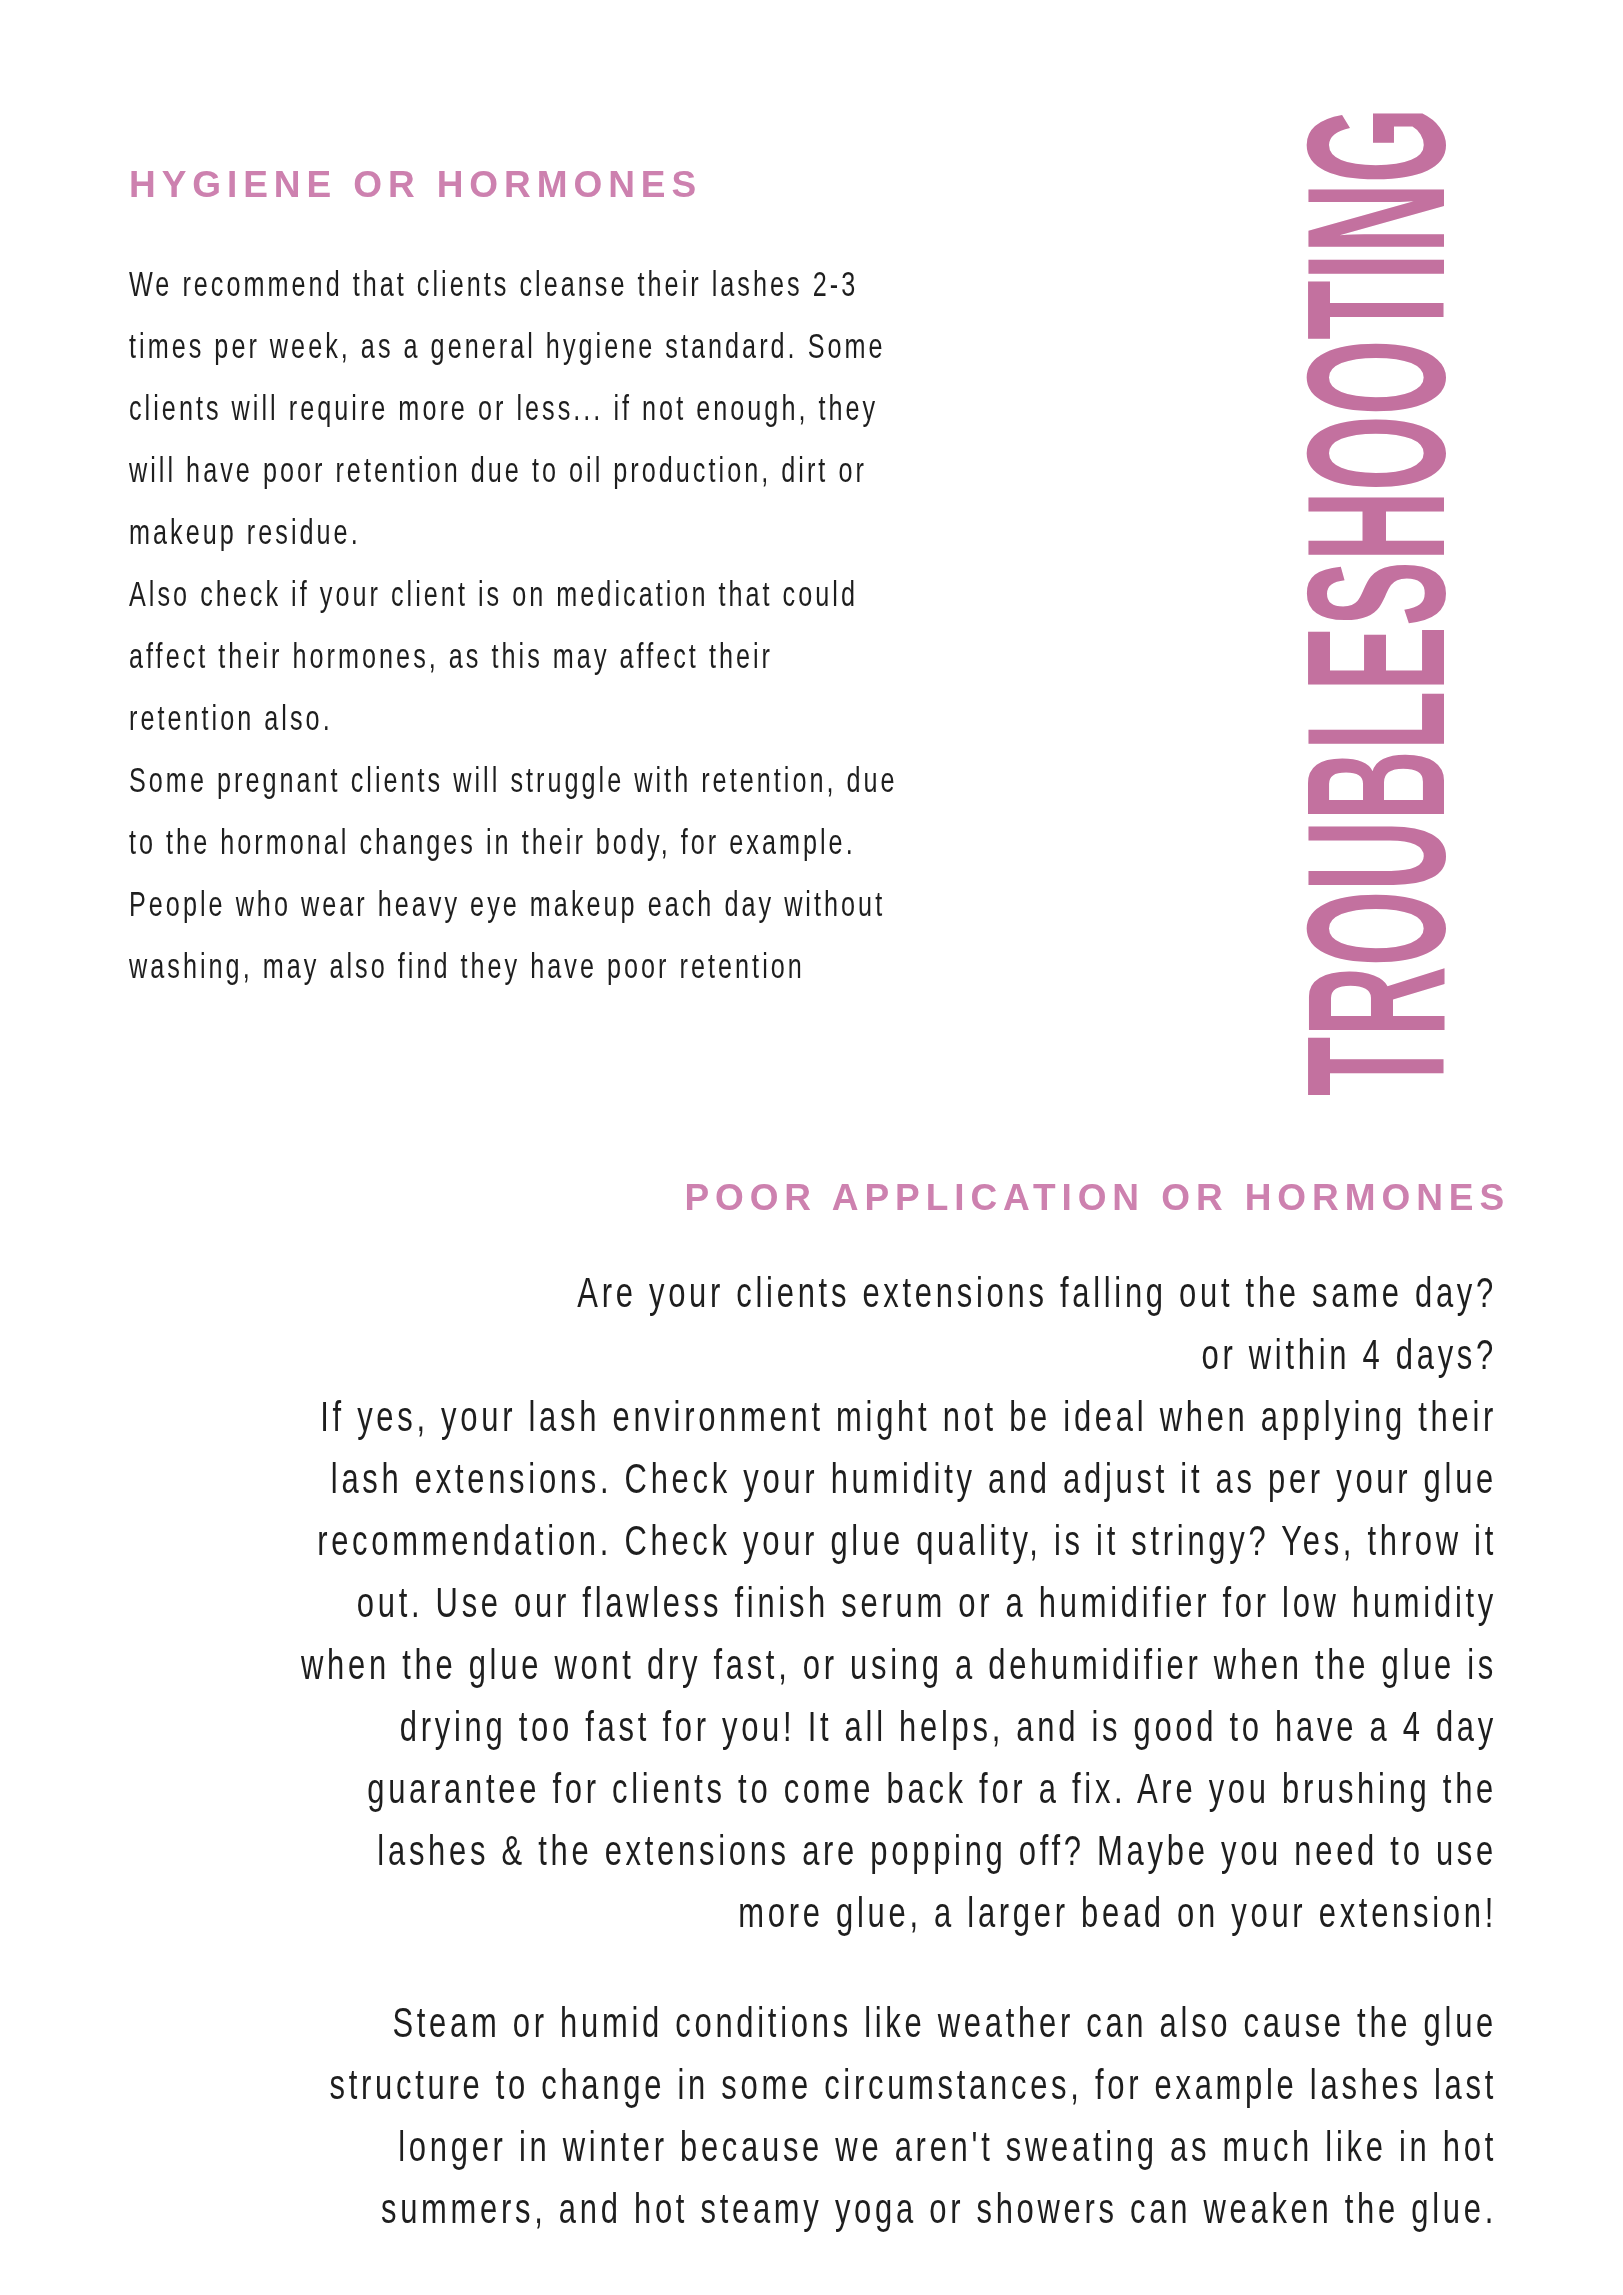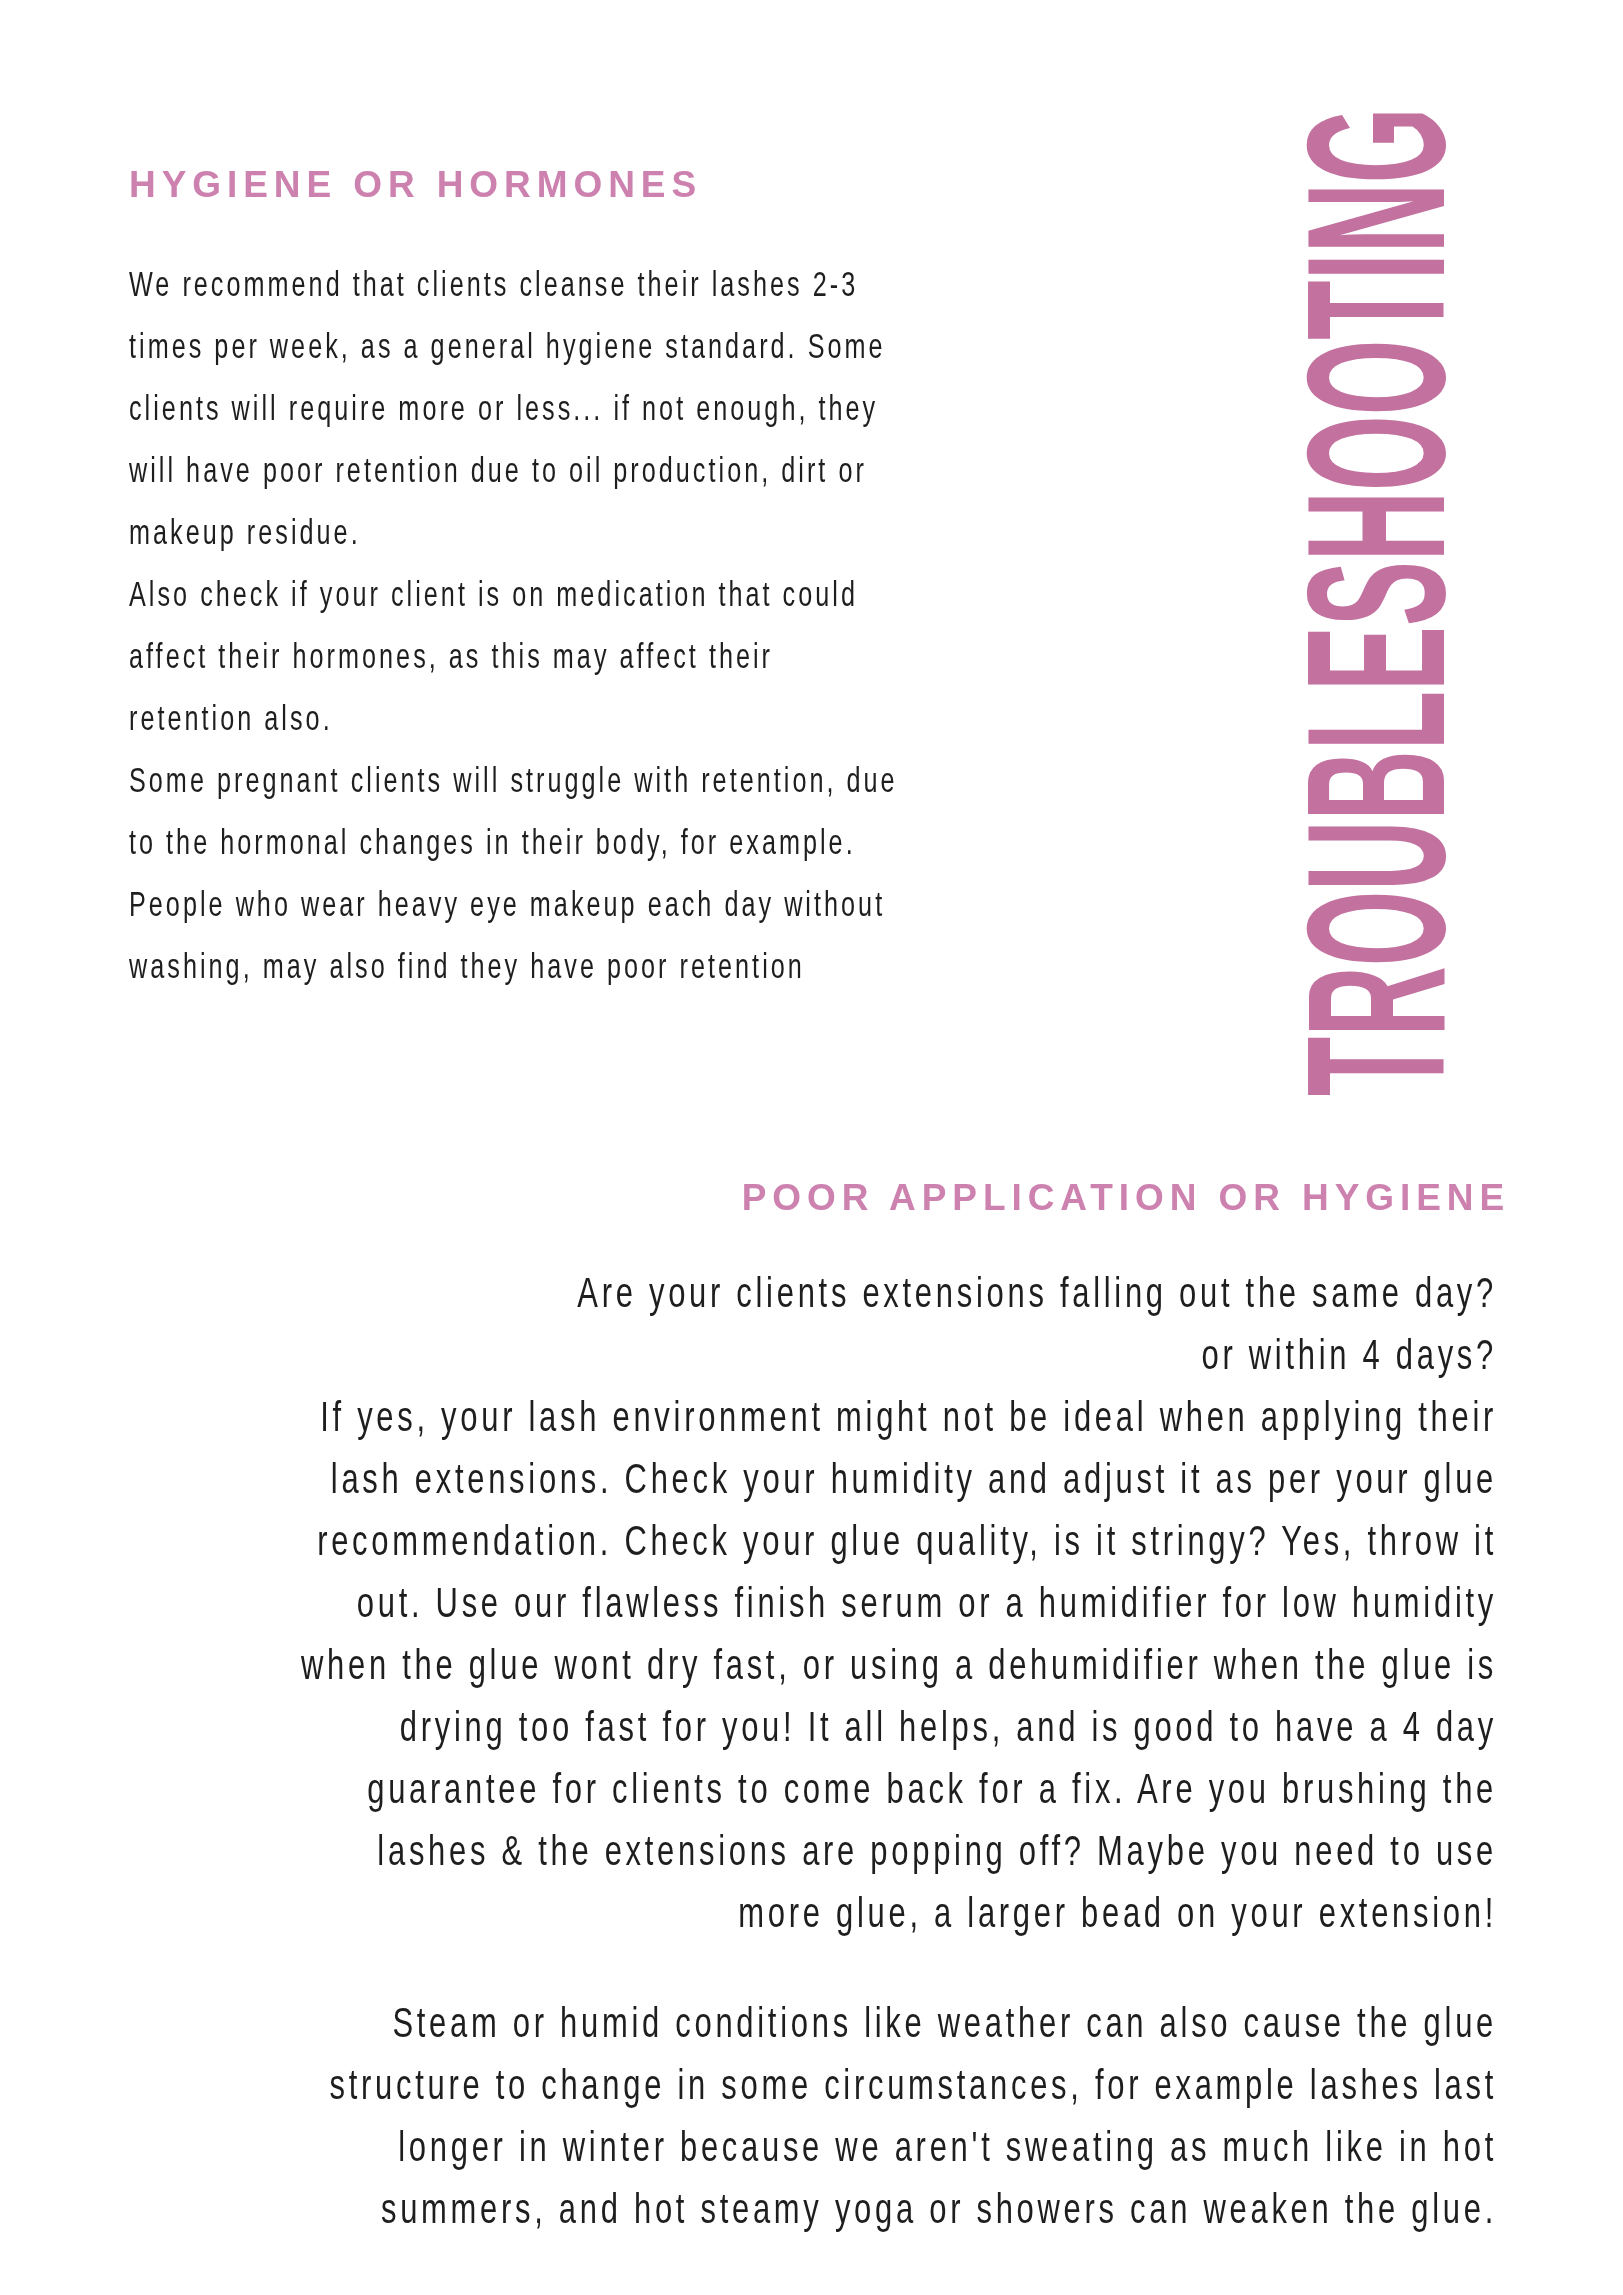--- a/index.html
+++ b/index.html
@@ -87,21 +87,21 @@
 retention also.
 Some pregnant clients will struggle with retention, due
 to the hormonal changes in their body, for example.
 People who wear heavy eye makeup each day without
 washing, may also find they have poor retention</div>
 
   <svg class="vertical-banner" viewBox="0 0 260 1260" width="217" height="1051" xmlns="http://www.w3.org/2000/svg">
     <text transform="translate(190 1194) rotate(-90)" textLength="1185" lengthAdjust="spacingAndGlyphs" font-family="Liberation Sans, sans-serif" font-weight="bold" font-size="236" fill="#c3719f">TROUBLESHOOTING</text>
   </svg>
 
-  <div class="section-heading heading-right">POOR APPLICATION OR HYGIENE</div>
+  <div class="section-heading heading-right">POOR APPLICATION OR HORMONES</div>
 
   <div class="body-text para-application">Are your clients extensions falling out the same day?
 or within 4 days?
 If yes, your lash environment might not be ideal when applying their
 lash extensions. Check your humidity and adjust it as per your glue
 recommendation. Check your glue quality, is it stringy? Yes, throw it
 out. Use our flawless finish serum or a humidifier for low humidity
 when the glue wont dry fast, or using a dehumidifier when the glue is
 drying too fast for you! It all helps, and is good to have a 4 day
 guarantee for clients to come back for a fix. Are you brushing the

